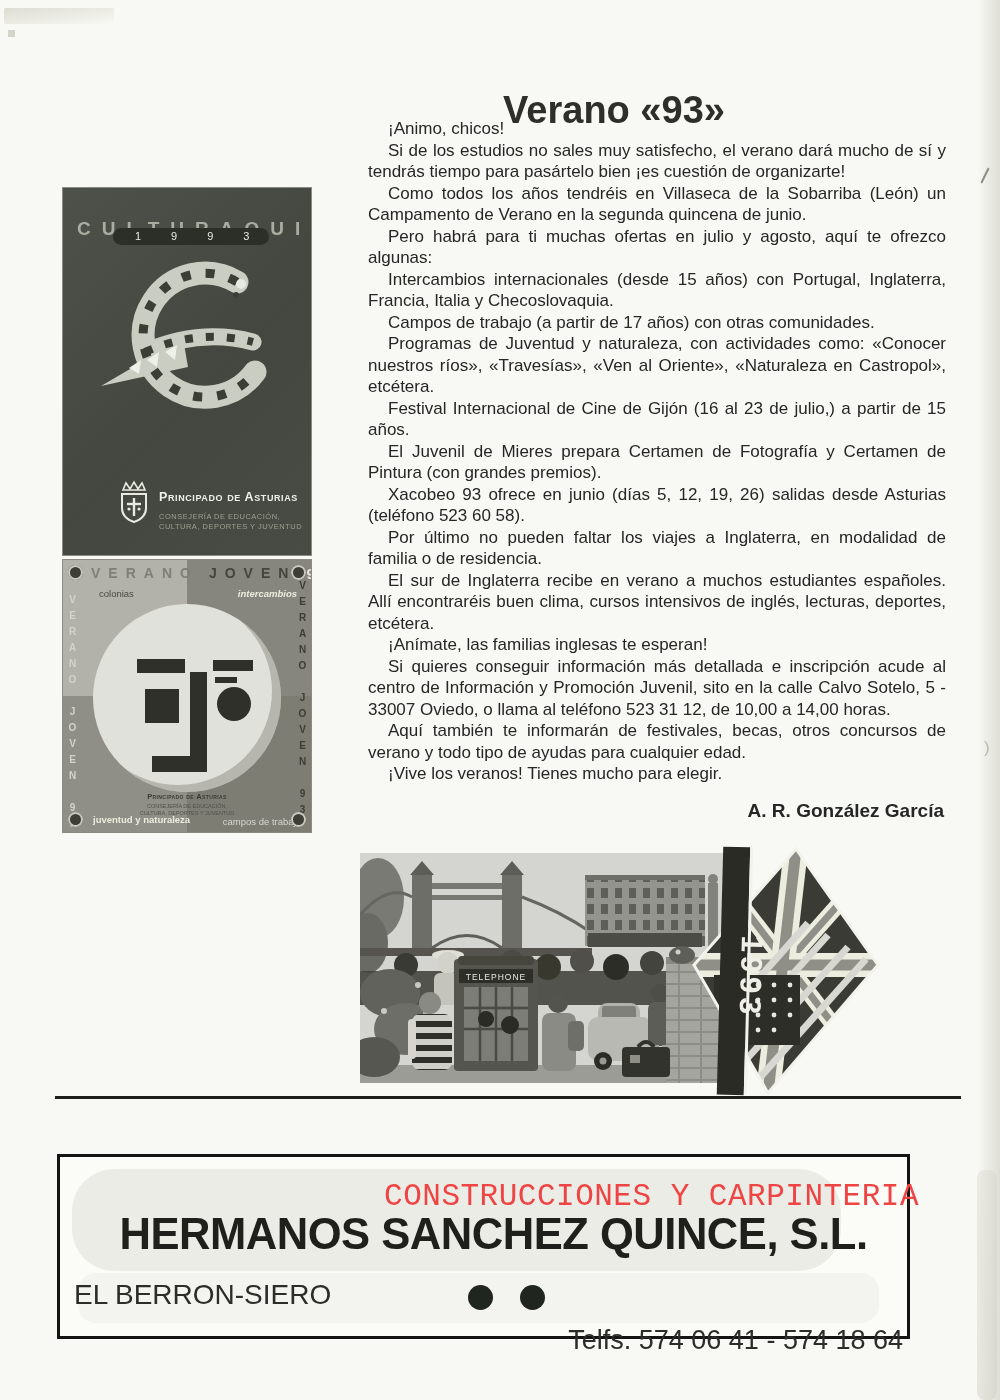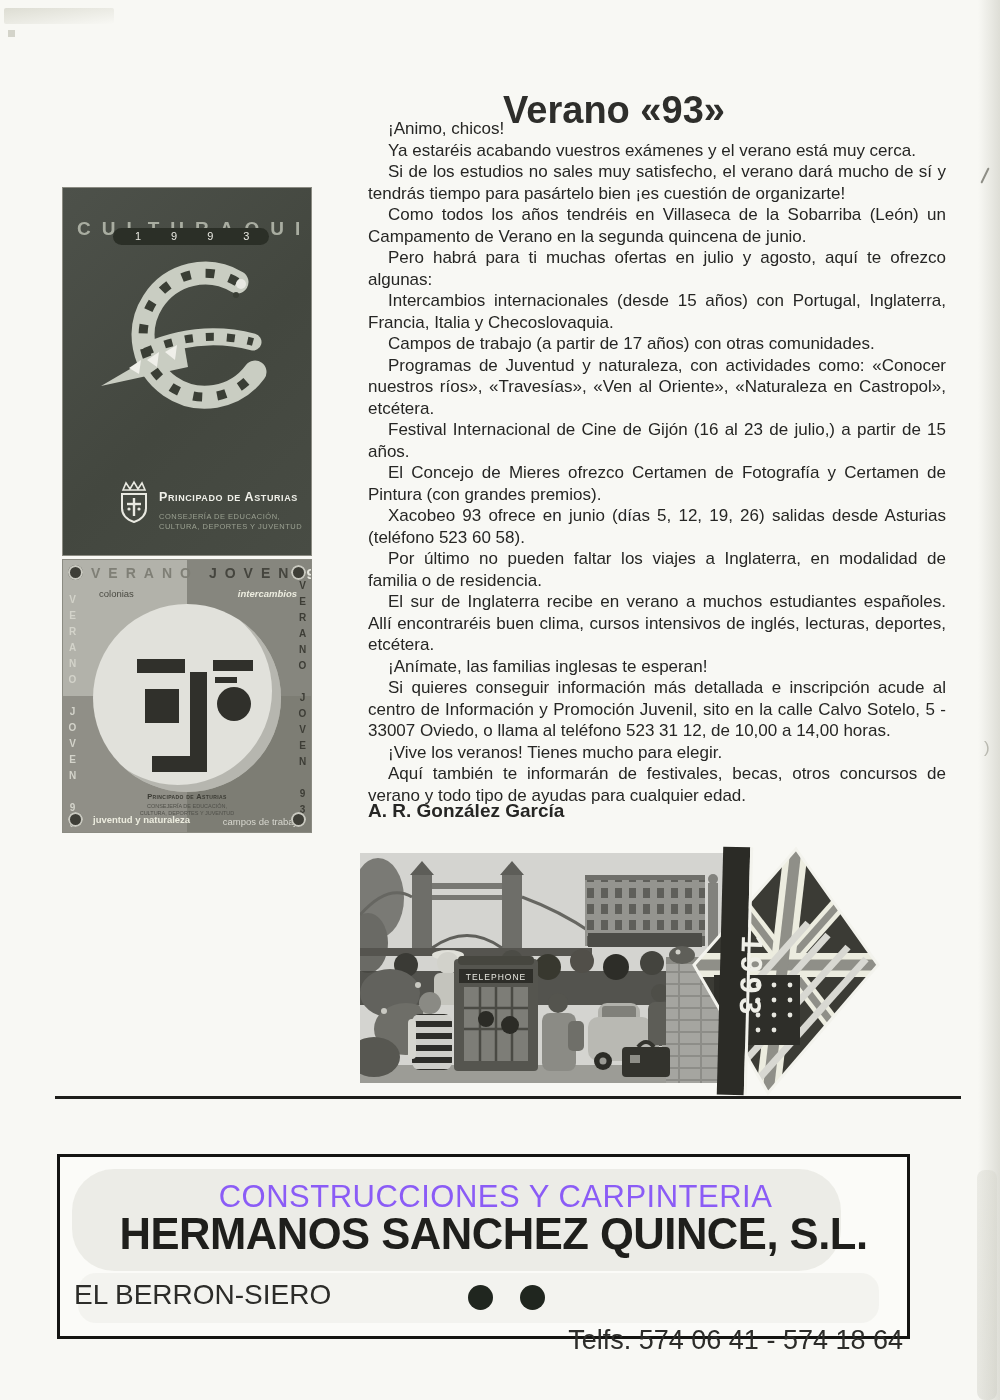--- a/index.html
+++ b/index.html
@@ -18,21 +18,21 @@
     transform:rotate(26deg);border-radius:1px;}
   .mark-paren{position:absolute;left:984px;top:738px;font-size:17px;color:#b9b9b0;}
   .smudge-br{position:absolute;left:977px;top:1170px;width:20px;height:230px;opacity:.35;
     background:linear-gradient(to bottom,#d2d2c8,#c6c6bb);border-radius:8px;}
   
   .article-title{position:absolute;left:368px;top:64px;width:492px;text-align:center;
     font-size:38px;font-weight:bold;color:#2e2e2b;letter-spacing:0;}
   .article-body{position:absolute;left:368px;top:118px;width:578px;
     font-size:17px;line-height:21.5px;text-align:justify;color:#262624;}
   .article-body p{margin:0;text-indent:20px;}
-  .article-author{position:absolute;left:368px;top:800px;width:576px;text-align:left;
+  .article-author{position:absolute;left:368px;top:800px;width:576px;text-align:right;
     font-size:19px;font-weight:bold;color:#262624;}
   
   .poster1{position:absolute;left:63px;top:188px;width:248px;height:367px;
     background:linear-gradient(135deg,#4d514a,#43473f 55%,#484c44);
     box-shadow:0 0 0 1px #8b8b82;}
   .p1-title{position:absolute;left:14px;top:10px;width:228px;font-size:19px;font-weight:bold;
     color:#a9ada1;letter-spacing:11px;white-space:nowrap;overflow:hidden;margin-top:20px;}
   .p1-yearband{position:absolute;left:50px;top:40px;width:156px;height:17px;border-radius:9px;
     background:#2b2f27;color:#e9e9e2;font-size:11px;letter-spacing:30px;
     padding-left:22px;line-height:17px;box-sizing:border-box;}
@@ -84,22 +84,22 @@
   .photo{position:absolute;left:360px;top:853px;}
   .flag{position:absolute;left:688px;top:843px;}
   
   .separator{position:absolute;left:55px;top:1096px;width:906px;height:3px;background:#1e1e1b;}
   .ad-box{position:absolute;left:57px;top:1154px;width:853px;height:185px;
     border:3px solid #141412;background:#fbfbf8;box-sizing:border-box;}
   .ad-wash1{position:absolute;left:12px;top:12px;right:66px;height:102px;background:#e8e8e2;
     border-radius:42px;opacity:.8;}
   .ad-wash2{position:absolute;left:18px;top:116px;right:28px;height:50px;background:#efefe9;
     border-radius:18px;opacity:.6;}
-  .ad-line1{position:absolute;left:0;top:22px;width:100%;text-align:center;
-    font-size:31px;color:#8b5cf6;letter-spacing:.5px;transform:translateX(12px);}
+  .ad-line1{position:absolute;left:0;top:22px;width:100%;text-align:right;
+    font-size:31px;color:#ef4444;letter-spacing:.5px;transform:translateX(12px);font-family:Liberation Mono, monospace;}
   .ad-line2{position:absolute;left:0;top:52px;width:100%;text-align:center;
     font-size:44px;font-weight:bold;color:#1f1f1c;letter-spacing:-.5px;transform:translateX(10px) scaleX(.99);}
   .ad-location{position:absolute;left:14px;top:122px;font-size:28px;color:#2c2c29;}
   .ad-dot{position:absolute;top:128px;width:25px;height:25px;border-radius:50%;background:#20261f;}
   .ad-dot1{left:408px;} .ad-dot2{left:460px;}
   .ad-phones{position:absolute;right:4px;top:124px;font-size:27px;color:#2c2c29;margin-top:44px;}
 </style>
 </head>
 <body>
 
@@ -108,36 +108,35 @@
   <div class="edge-band"></div>
   <div class="corner-streak"></div>
   <div class="corner-dot"></div>
   <div class="mark-backslash"></div>
   <div class="mark-paren">)</div>
   <div class="smudge-br"></div>
 
   <h1 class="article-title">Verano «93»</h1>
   <div class="article-body">
     <p>¡Animo, chicos!</p>
-    <p>Ya estaréis acabando vuestros exámenes y el verano está muy cerca.</p>
     <p>Si de los estudios no sales muy satisfecho, el verano dará mucho de sí y tendrás tiempo para pasártelo bien ¡es cuestión de organizarte!</p>
     <p>Como todos los años tendréis en Villaseca de la Sobarriba (León) un Campamento de Verano en la segunda quincena de junio.</p>
     <p>Pero habrá para ti muchas ofertas en julio y agosto, aquí te ofrezco algunas:</p>
     <p>Intercambios internacionales (desde 15 años) con Portugal, Inglaterra, Francia, Italia y Checoslovaquia.</p>
     <p>Campos de trabajo (a partir de 17 años) con otras comunidades.</p>
     <p>Programas de Juventud y naturaleza, con actividades como: «Conocer nuestros ríos», «Travesías», «Ven al Oriente», «Naturaleza en Castropol», etcétera.</p>
     <p>Festival Internacional de Cine de Gijón (16 al 23 de julio,) a partir de 15 años.</p>
-    <p>El Concejo de Mieres ofrezco Certamen de Fotografía y Certamen de Pintura (con grandes premios).</p>
+    <p>El Juvenil de Mieres prepara Certamen de Fotografía y Certamen de Pintura (con grandes premios).</p>
     <p>Xacobeo 93 ofrece en junio (días 5, 12, 19, 26) salidas desde Asturias (teléfono 523 60 58).</p>
     <p>Por último no pueden faltar los viajes a Inglaterra, en modalidad de familia o de residencia.</p>
     <p>El sur de Inglaterra recibe en verano a muchos estudiantes españoles. Allí encontraréis buen clima, cursos intensivos de inglés, lecturas, deportes, etcétera.</p>
     <p>¡Anímate, las familias inglesas te esperan!</p>
     <p>Si quieres conseguir información más detallada e inscripción acude al centro de Información y Promoción Juvenil, sito en la calle Calvo Sotelo, 5 - 33007 Oviedo, o llama al teléfono 523 31 12, de 10,00 a 14,00 horas.</p>
+    <p>Aquí también te informarán de festivales, becas, otros concursos de verano y todo tipo de ayudas para cualquier edad.</p>
     <p>¡Vive los veranos! Tienes mucho para elegir.</p>
-    <p>Aquí también te informarán de festivales, becas, otros concursos de verano y todo tipo de ayudas para cualquier edad.</p>
   </div>
   <div class="article-author">A. R. González García</div>
 
   <div class="poster1">
     <div class="p1-title">CULTURAQUI</div>
     <div class="p1-yearband">1993</div>
     <svg class="p1-symbol" width="200" height="200" viewBox="0 0 200 200">
       <path d="M 150 28 A 62 62 0 1 0 168 118" fill="none" stroke="#c9cdc2" stroke-width="23" stroke-linecap="round"></path>
       <path d="M 58 98 Q 112 74 166 88" fill="none" stroke="#c9cdc2" stroke-width="17" stroke-linecap="round"></path>
       <polygon points="14,132 96,84 101,113" fill="#c9cdc2"></polygon>

